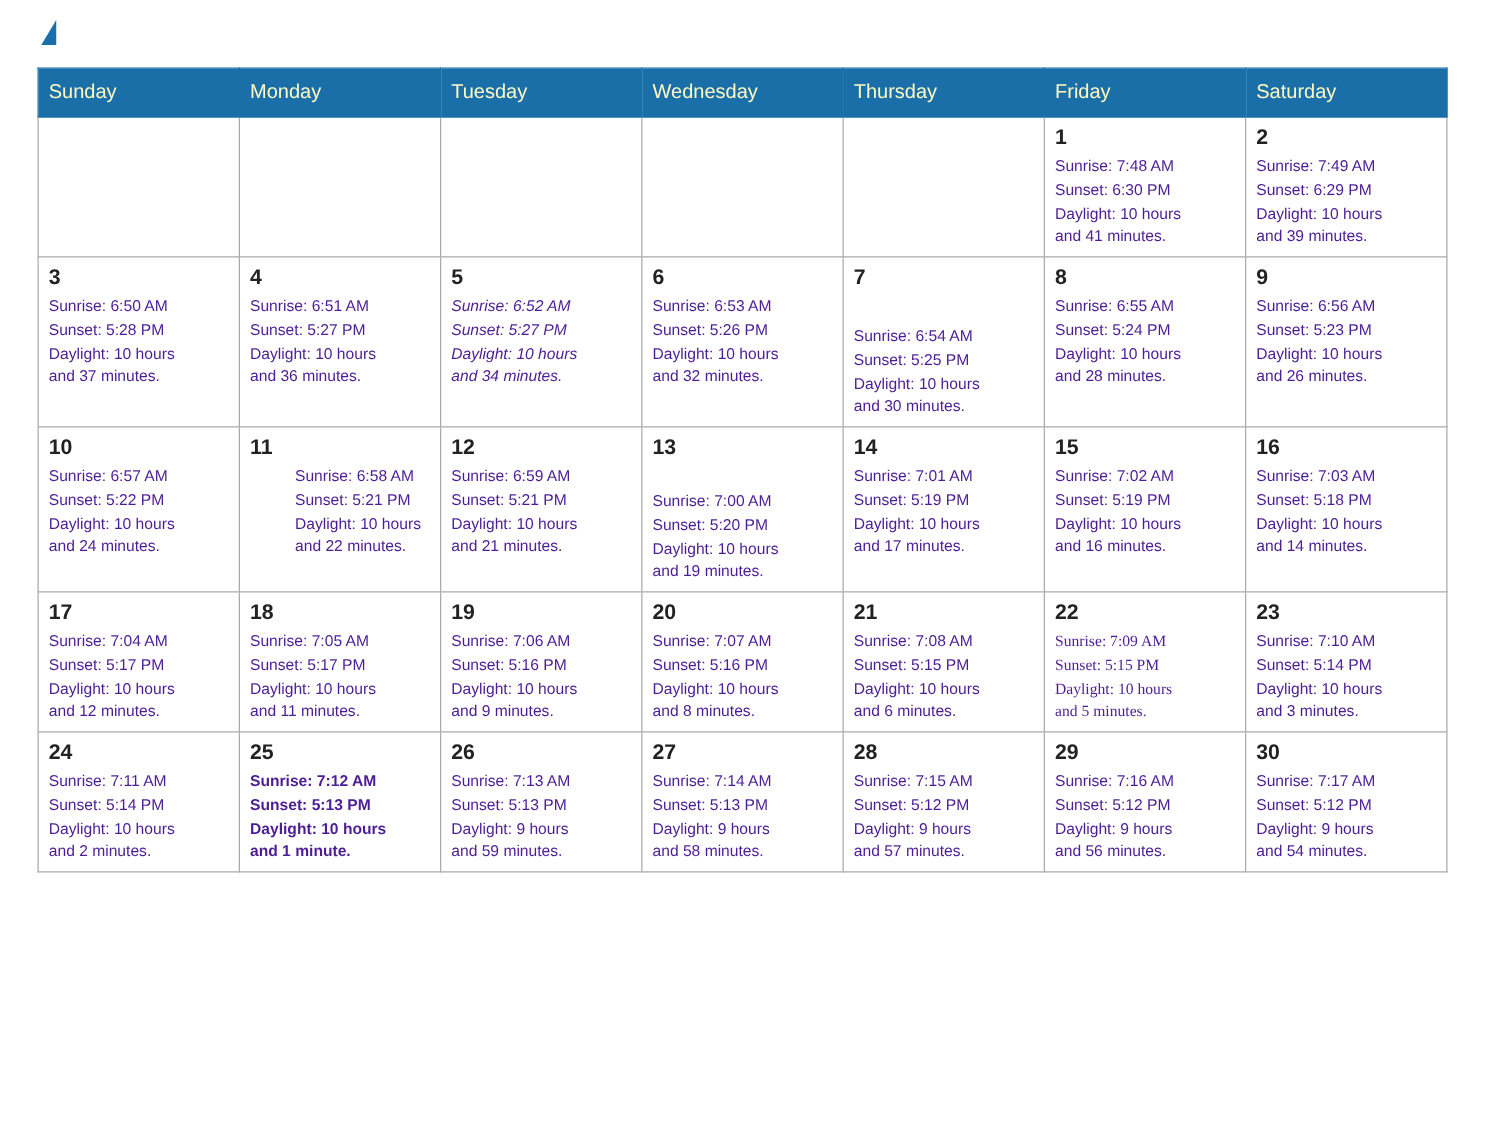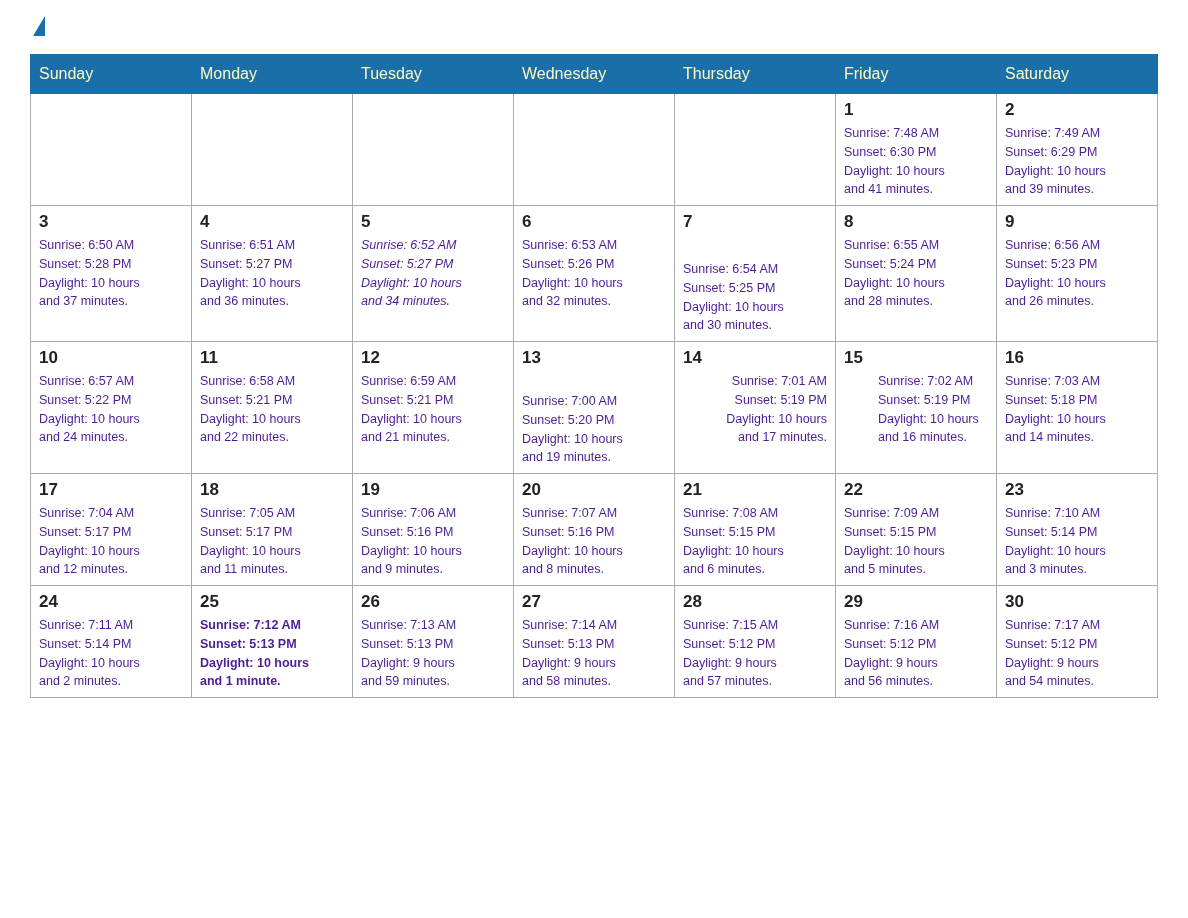--- a/index.html
+++ b/index.html
@@ -206,49 +206,49 @@
       <tr>
         <td>
           <div class="day-number">10</div>
           <div class="day-info" style="white-space: pre-line;">Sunrise: 6:57 AM
 Sunset: 5:22 PM
 Daylight: 10 hours
 and 24 minutes.</div>
         </td>
         <td>
           <div class="day-number">11</div>
-          <div class="day-info" style="white-space: pre-line;">Sunrise: 6:58 AM
+          <div class="day-info" style="white-space: pre-line; margin-left: 36px;">Sunrise: 6:58 AM
 Sunset: 5:21 PM
 Daylight: 10 hours
 and 22 minutes.</div>
         </td>
         <td>
           <div class="day-number">12</div>
           <div class="day-info" style="white-space: pre-line;">Sunrise: 6:59 AM
 Sunset: 5:21 PM
 Daylight: 10 hours
 and 21 minutes.</div>
         </td>
         <td>
           <div class="day-number">13</div>
           <div class="day-info" style="white-space: pre-line; margin-top: 24px;">Sunrise: 7:00 AM
 Sunset: 5:20 PM
 Daylight: 10 hours
 and 19 minutes.</div>
         </td>
         <td>
           <div class="day-number">14</div>
-          <div class="day-info" style="white-space: pre-line; text-align: right;">Sunrise: 7:01 AM
+          <div class="day-info" style="white-space: pre-line;">Sunrise: 7:01 AM
 Sunset: 5:19 PM
 Daylight: 10 hours
 and 17 minutes.</div>
         </td>
         <td>
           <div class="day-number">15</div>
-          <div class="day-info" style="white-space: pre-line; margin-left: 34px;">Sunrise: 7:02 AM
+          <div class="day-info" style="white-space: pre-line;">Sunrise: 7:02 AM
 Sunset: 5:19 PM
 Daylight: 10 hours
 and 16 minutes.</div>
         </td>
         <td>
           <div class="day-number">16</div>
           <div class="day-info" style="white-space: pre-line;">Sunrise: 7:03 AM
 Sunset: 5:18 PM
 Daylight: 10 hours
 and 14 minutes.</div>
@@ -285,21 +285,21 @@
         </td>
         <td>
           <div class="day-number">21</div>
           <div class="day-info" style="white-space: pre-line;">Sunrise: 7:08 AM
 Sunset: 5:15 PM
 Daylight: 10 hours
 and 6 minutes.</div>
         </td>
         <td>
           <div class="day-number">22</div>
-          <div class="day-info" style="white-space: pre-line;">Sunrise: 7:09 AM
+          <div class="day-info" style="white-space: pre-line; font-family: Liberation Serif, serif;">Sunrise: 7:09 AM
 Sunset: 5:15 PM
 Daylight: 10 hours
 and 5 minutes.</div>
         </td>
         <td>
           <div class="day-number">23</div>
           <div class="day-info" style="white-space: pre-line;">Sunrise: 7:10 AM
 Sunset: 5:14 PM
 Daylight: 10 hours
 and 3 minutes.</div>

